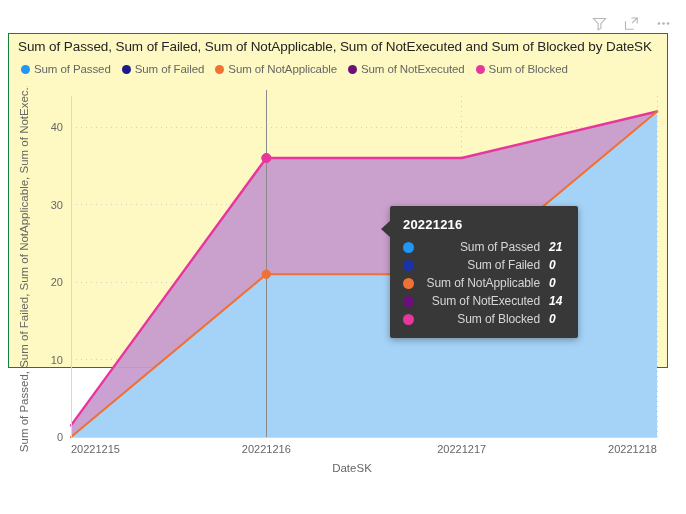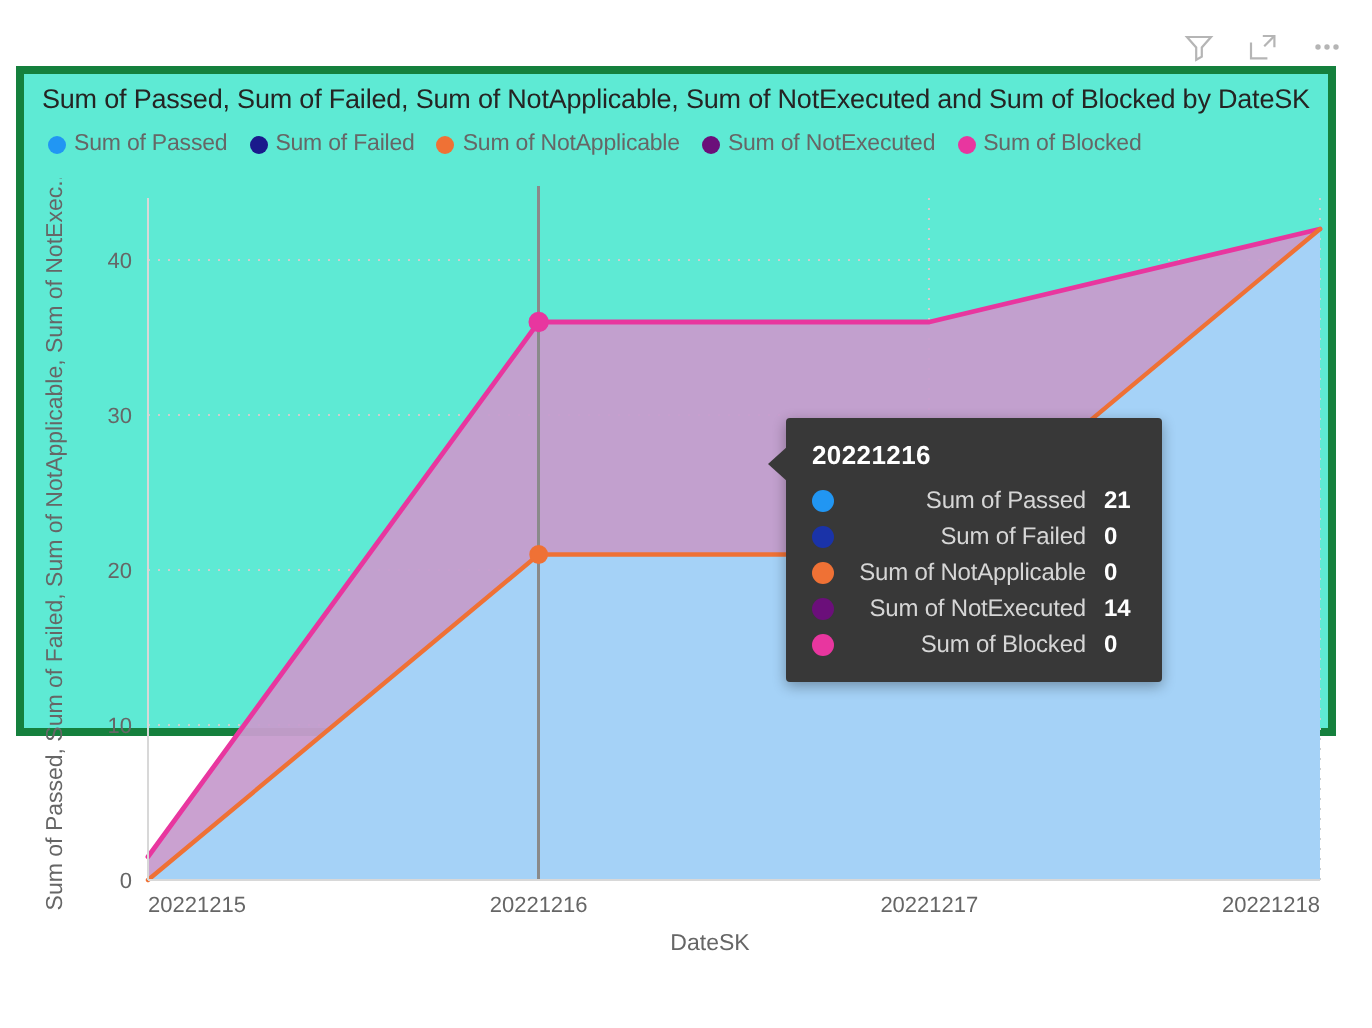--- a/index.html
+++ b/index.html
@@ -36,23 +36,23 @@
   }
   .hdr-icon svg { display: block; }
 
   
   .visual-card {
     position: absolute;
     left: 8px;
     top: 33px;
     width: 660px;
     height: 335px;
-    border: 4px solid #15803d;
+    border: 1px solid #15803d;
     box-sizing: border-box;
-    background: #5eead4;
+    background: #fef9c3;
   }
 
   .visual-title {
     position: absolute;
     left: 9px;
     top: 5px;
     font-size: 13.5px;
     color: #252423;
     white-space: nowrap;
     letter-spacing: -0.1px;
@@ -157,20 +157,21 @@
     padding-right: 9px;
     white-space: nowrap;
     letter-spacing: -0.1px;
   }
   .tt-val {
     font-size: 12px;
     font-weight: bold;
     color: #ffffff;
     min-width: 16px;
     text-align: left;
+    font-style: italic;
   }
 </style>
 </head>
 <body>
 
 <div class="visual-header">
   <div class="hdr-icon">
     <svg width="17" height="17" viewBox="0 0 17 17" fill="none" stroke="#b5b5b5" stroke-width="1.1">
       <path d="M2.5 3.5 h12 l-4.6 5.2 v4.6 l-2.8 1.6 v-6.2 z"></path>
     </svg>

